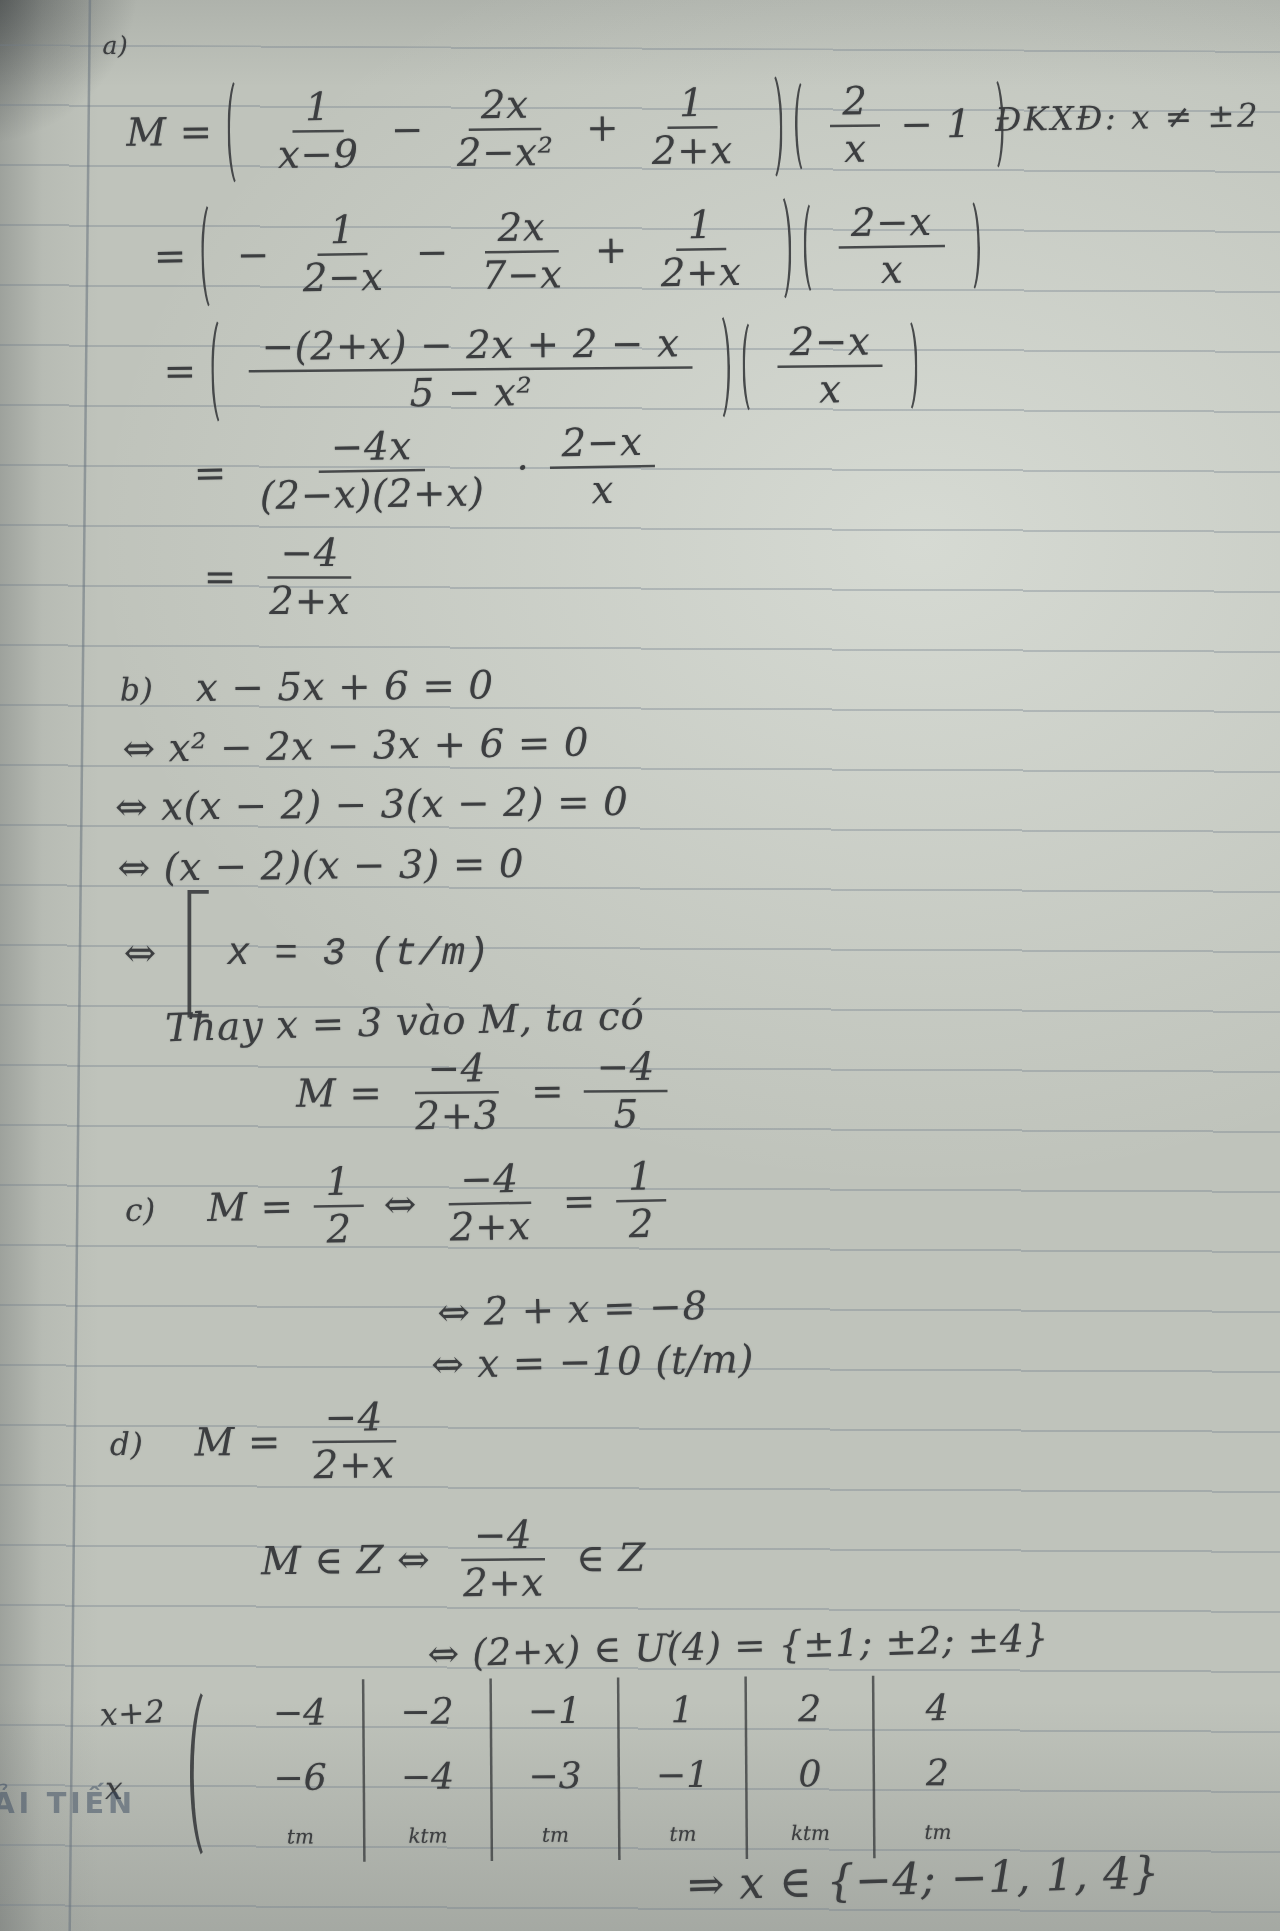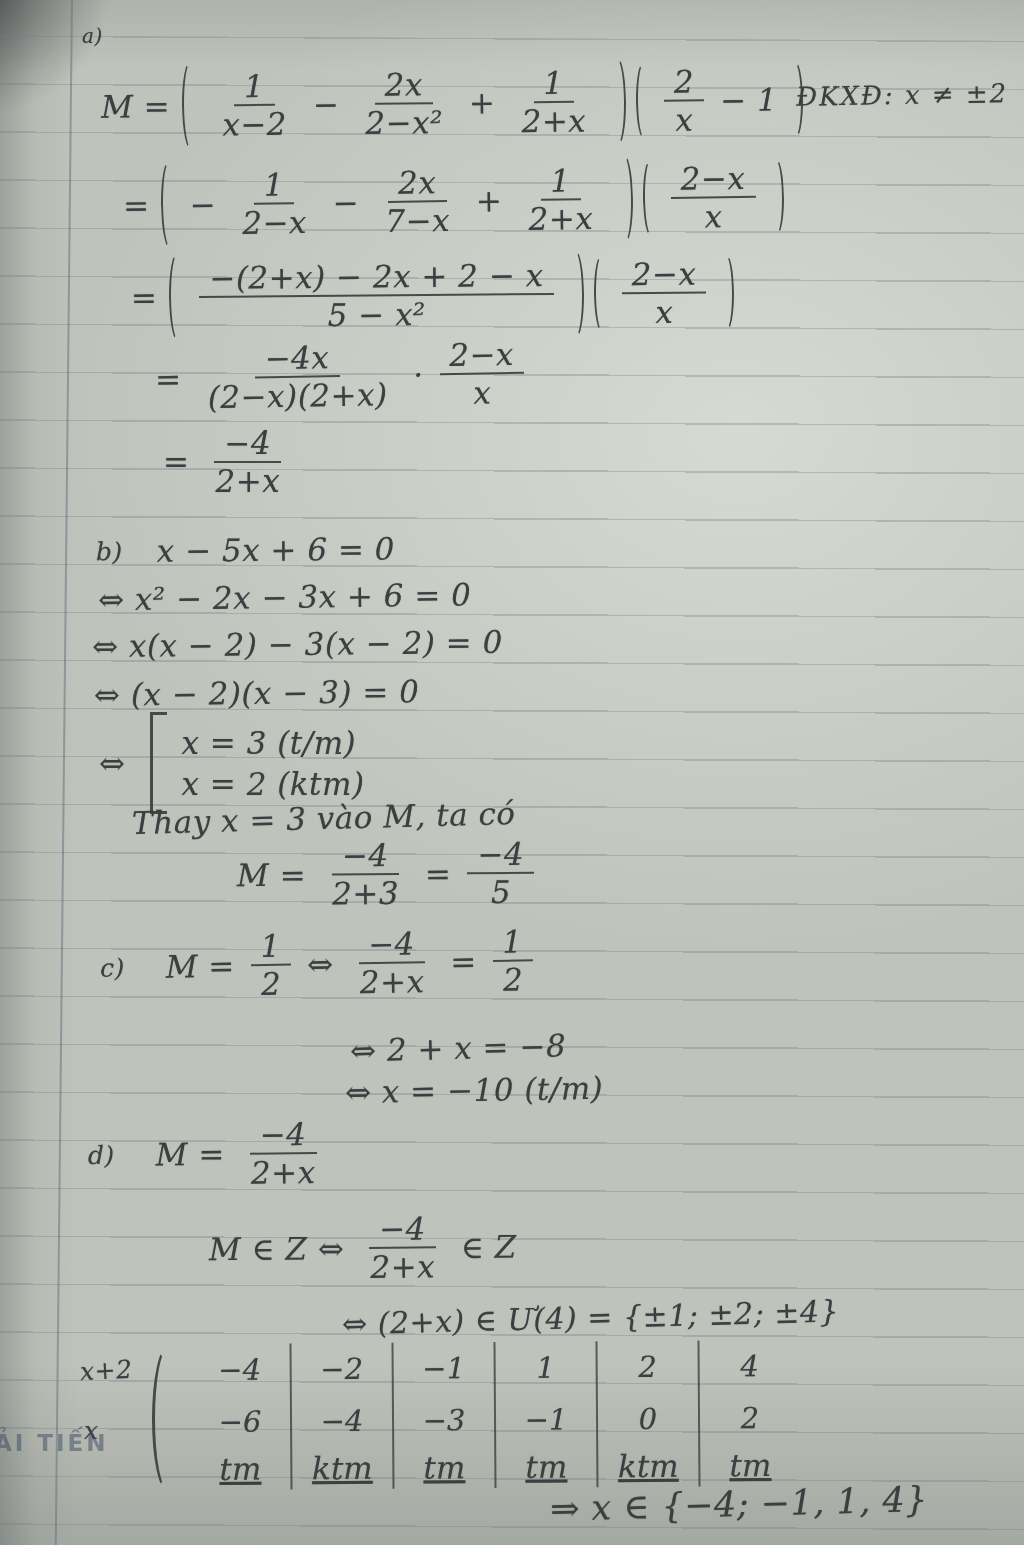--- a/index.html
+++ b/index.html
@@ -27,30 +27,30 @@
   .frac{display:inline-flex;flex-direction:column;align-items:center;margin:0 9px;line-height:1.12;}
   .frac .num{padding:0 10px;border-bottom:2.6px solid rgba(60,62,64,.92);}
   .frac .den{padding:1px 10px 0;}
   .par{width:14px;height:86px;border:2.6px solid transparent;border-radius:50%;flex:0 0 auto;}
   .par.l{border-left-color:rgba(60,62,64,.92);margin:0 3px 0 5px;}
   .par.r{border-right-color:rgba(60,62,64,.92);margin:0 5px 0 3px;}
   .par.small{height:74px;width:12px;}
   .sqbr{width:14px;height:96px;border-left:3px solid rgba(60,62,64,.92);
     border-top:3px solid rgba(60,62,64,.92);border-bottom:3px solid rgba(60,62,64,.92);
     margin:0 14px 0 18px;flex:0 0 auto;}
-  .stack{display:flex;flex-direction:column;align-items:flex-start;gap:5px;}
+  .stack{display:flex;flex-direction:row;align-items:flex-start;gap:5px;font-family:Liberation Mono, monospace;}
   .dkxd{font-size:26px;letter-spacing:2px;}
   .tbl-paren{position:absolute;left:152px;top:1346px;width:26px;height:140px;
     border:3px solid transparent;border-left-color:rgba(60,62,64,.92);border-radius:50%;}
   .tcols{position:absolute;left:190px;top:1342px;display:flex;transform:rotate(-.4deg);}
   .tcol{width:100px;display:flex;flex-direction:column;align-items:center;}
   .tcol + .tcol{border-left:2px solid rgba(58,60,62,.78);}
   .tcell{height:52px;display:flex;align-items:center;color:#3c3e40;
     font:italic 29px "DejaVu Serif","Liberation Serif",serif;text-shadow:0 0 1px rgba(58,60,62,.5);}
-  .tcell.bot{height:42px;font-size:31px;text-decoration:underline;}
+  .tcell.bot{height:42px;font-size:16px;}
   .rlabel{font-size:25px;}
   .wm{position:absolute;left:-6px;top:1430px;color:rgba(58,74,96,.5);
     font:bold 23px "DejaVu Sans","Liberation Sans",sans-serif;letter-spacing:3px;}
 </style>
 </head>
 <body>
 
 <div class="page">
   <div class="rules"></div>
   <div class="marginline"></div>
@@ -59,21 +59,21 @@
 
     <div class="ln" style="left:82px;top:24px;font-size:20px;">
       <span>a)</span>
     </div>
 
     <div class="ln" style="left:94px;top:58px;transform:rotate(-.6deg);">
       <span class="tok">M =</span>
       <span class="par l"></span>
       <span class="frac">
         <span class="num">1</span>
-        <span class="den">x−2</span>
+        <span class="den">x−9</span>
       </span>
       <span class="tok">−</span>
       <span class="frac">
         <span class="num">2x</span>
         <span class="den">2−x²</span>
       </span>
       <span class="tok">+</span>
       <span class="frac">
         <span class="num">1</span>
         <span class="den">2+x</span>
@@ -167,21 +167,20 @@
       <span>⇔  x(x − 2) − 3(x − 2) = 0</span>
     </div>
     <div class="ln" style="left:94px;top:675px;transform:rotate(-.6deg);">
       <span>⇔  (x − 2)(x − 3) = 0</span>
     </div>
     <div class="ln" style="left:92px;top:712px;">
       <span class="tok">⇔</span>
       <span class="sqbr"></span>
       <span class="stack">
         <span>x = 3 (t/m)</span>
-        <span>x = 2 (ktm)</span>
       </span>
     </div>
     <div class="ln" style="left:132px;top:800px;transform:rotate(-1.5deg);">
       <span>Thay x = 3 vào M, ta có</span>
     </div>
     <div class="ln" style="left:230px;top:838px;transform:rotate(-.5deg);">
       <span class="tok">M =</span>
       <span class="frac">
         <span class="num">−4</span>
         <span class="den">2+3</span>

